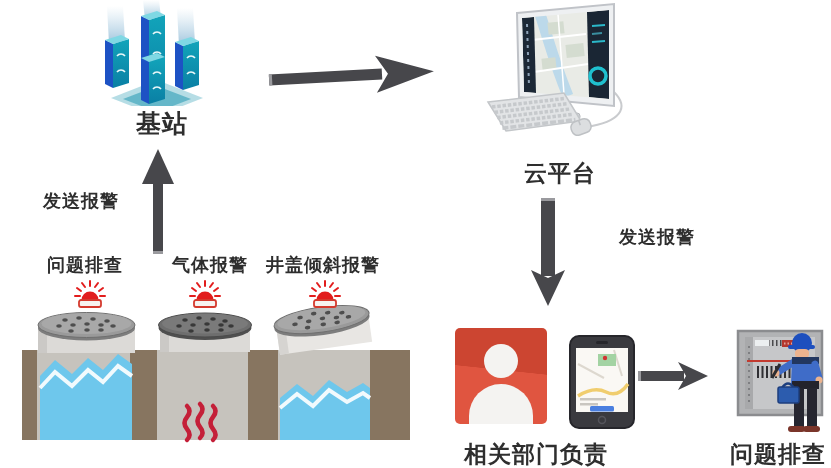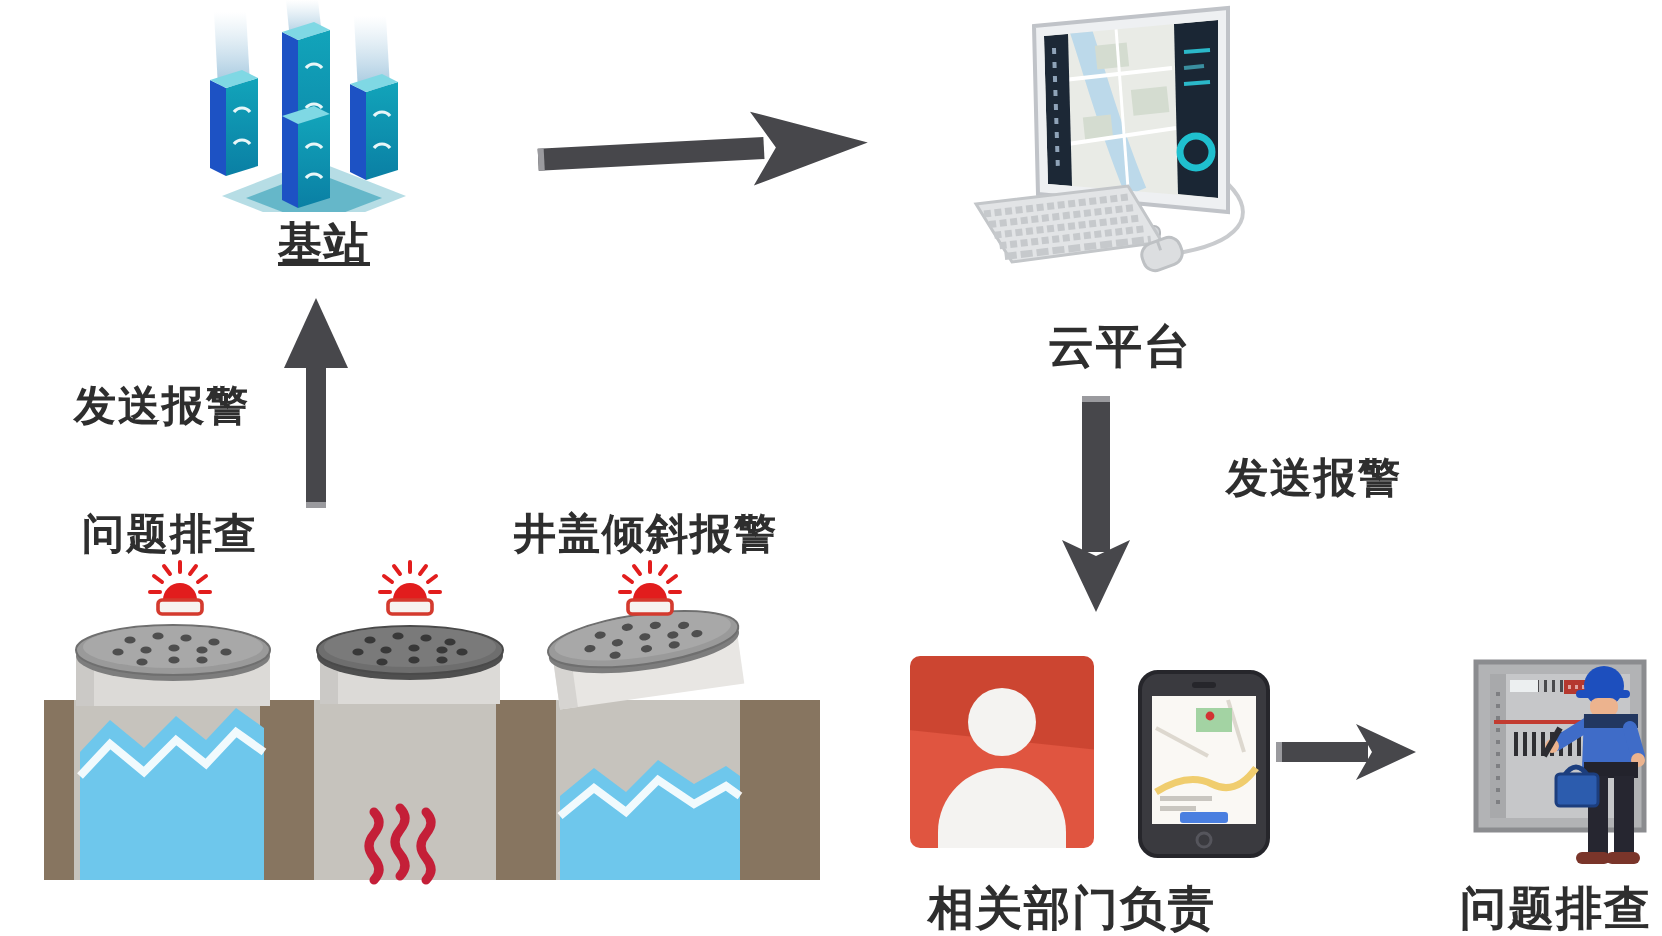--- a/index.html
+++ b/index.html
@@ -1,22 +1,22 @@
 <!DOCTYPE html>
 <html><head>
 <meta charset="utf-8">
 <style>
   html,body{margin:0;padding:0;background:#fff;}
   #stage{position:relative;width:831px;height:468px;background:#ffffff;overflow:hidden;
          font-family:"Liberation Sans","DejaVu Sans",sans-serif;}
   .abs{position:absolute;}
   .label{position:absolute;text-align:center;color:#2e2e2e;font-weight:600;letter-spacing:1px;}
-  .lbl-lg{font-size:22px;text-decoration:underline;}
+  .lbl-lg{font-size:25px;}
   .lbl-md{font-size:23px;}
-  .lbl-sm{font-size:21px;}
+  .lbl-sm{font-size:18px;}
 </style>
 </head>
 <body>
 
 <div id="stage">
 
   <svg class="abs" style="left:88px;top:0;" width="140" height="106" viewBox="0 0 140 106">
     <defs>
       <linearGradient id="beamGrad" x1="0" y1="0" x2="0" y2="1">
         <stop offset="0" stop-color="#aecfe3" stop-opacity="0"></stop>
@@ -134,20 +134,21 @@
   <div class="label lbl-sm" style="left:21px;top:189px;width:120px;">发送报警</div>
 
   <svg class="abs" style="left:530px;top:196px;" width="36" height="112" viewBox="0 0 36 112">
     <rect x="11" y="2" width="14" height="78" fill="#47474b"></rect>
     <rect x="11" y="2" width="14" height="3" fill="#9a9a9e"></rect>
     <polygon points="1,74 18,110 35,74 18,82" fill="#47474b"></polygon>
   </svg>
   <div class="label lbl-sm" style="left:597px;top:225px;width:120px;">发送报警</div>
 
   <div class="label lbl-sm" style="left:25px;top:253px;width:120px;">问题排查</div>
+  <div class="label lbl-sm" style="left:150px;top:253px;width:120px;">气体报警</div>
   <div class="label lbl-sm" style="left:253px;top:253px;width:140px;">井盖倾斜报警</div>
 
   <svg class="abs" style="left:15px;top:276px;" width="402" height="172" viewBox="0 0 402 172">
 
     <rect x="7" y="74" width="388" height="90" fill="#877560"></rect>
 
     <rect x="22" y="74" width="93" height="90" fill="#c6c3bd"></rect>
     <rect x="142" y="74" width="91" height="90" fill="#c6c3bd"></rect>
     <rect x="263" y="74" width="92" height="90" fill="#c6c3bd"></rect>
 

